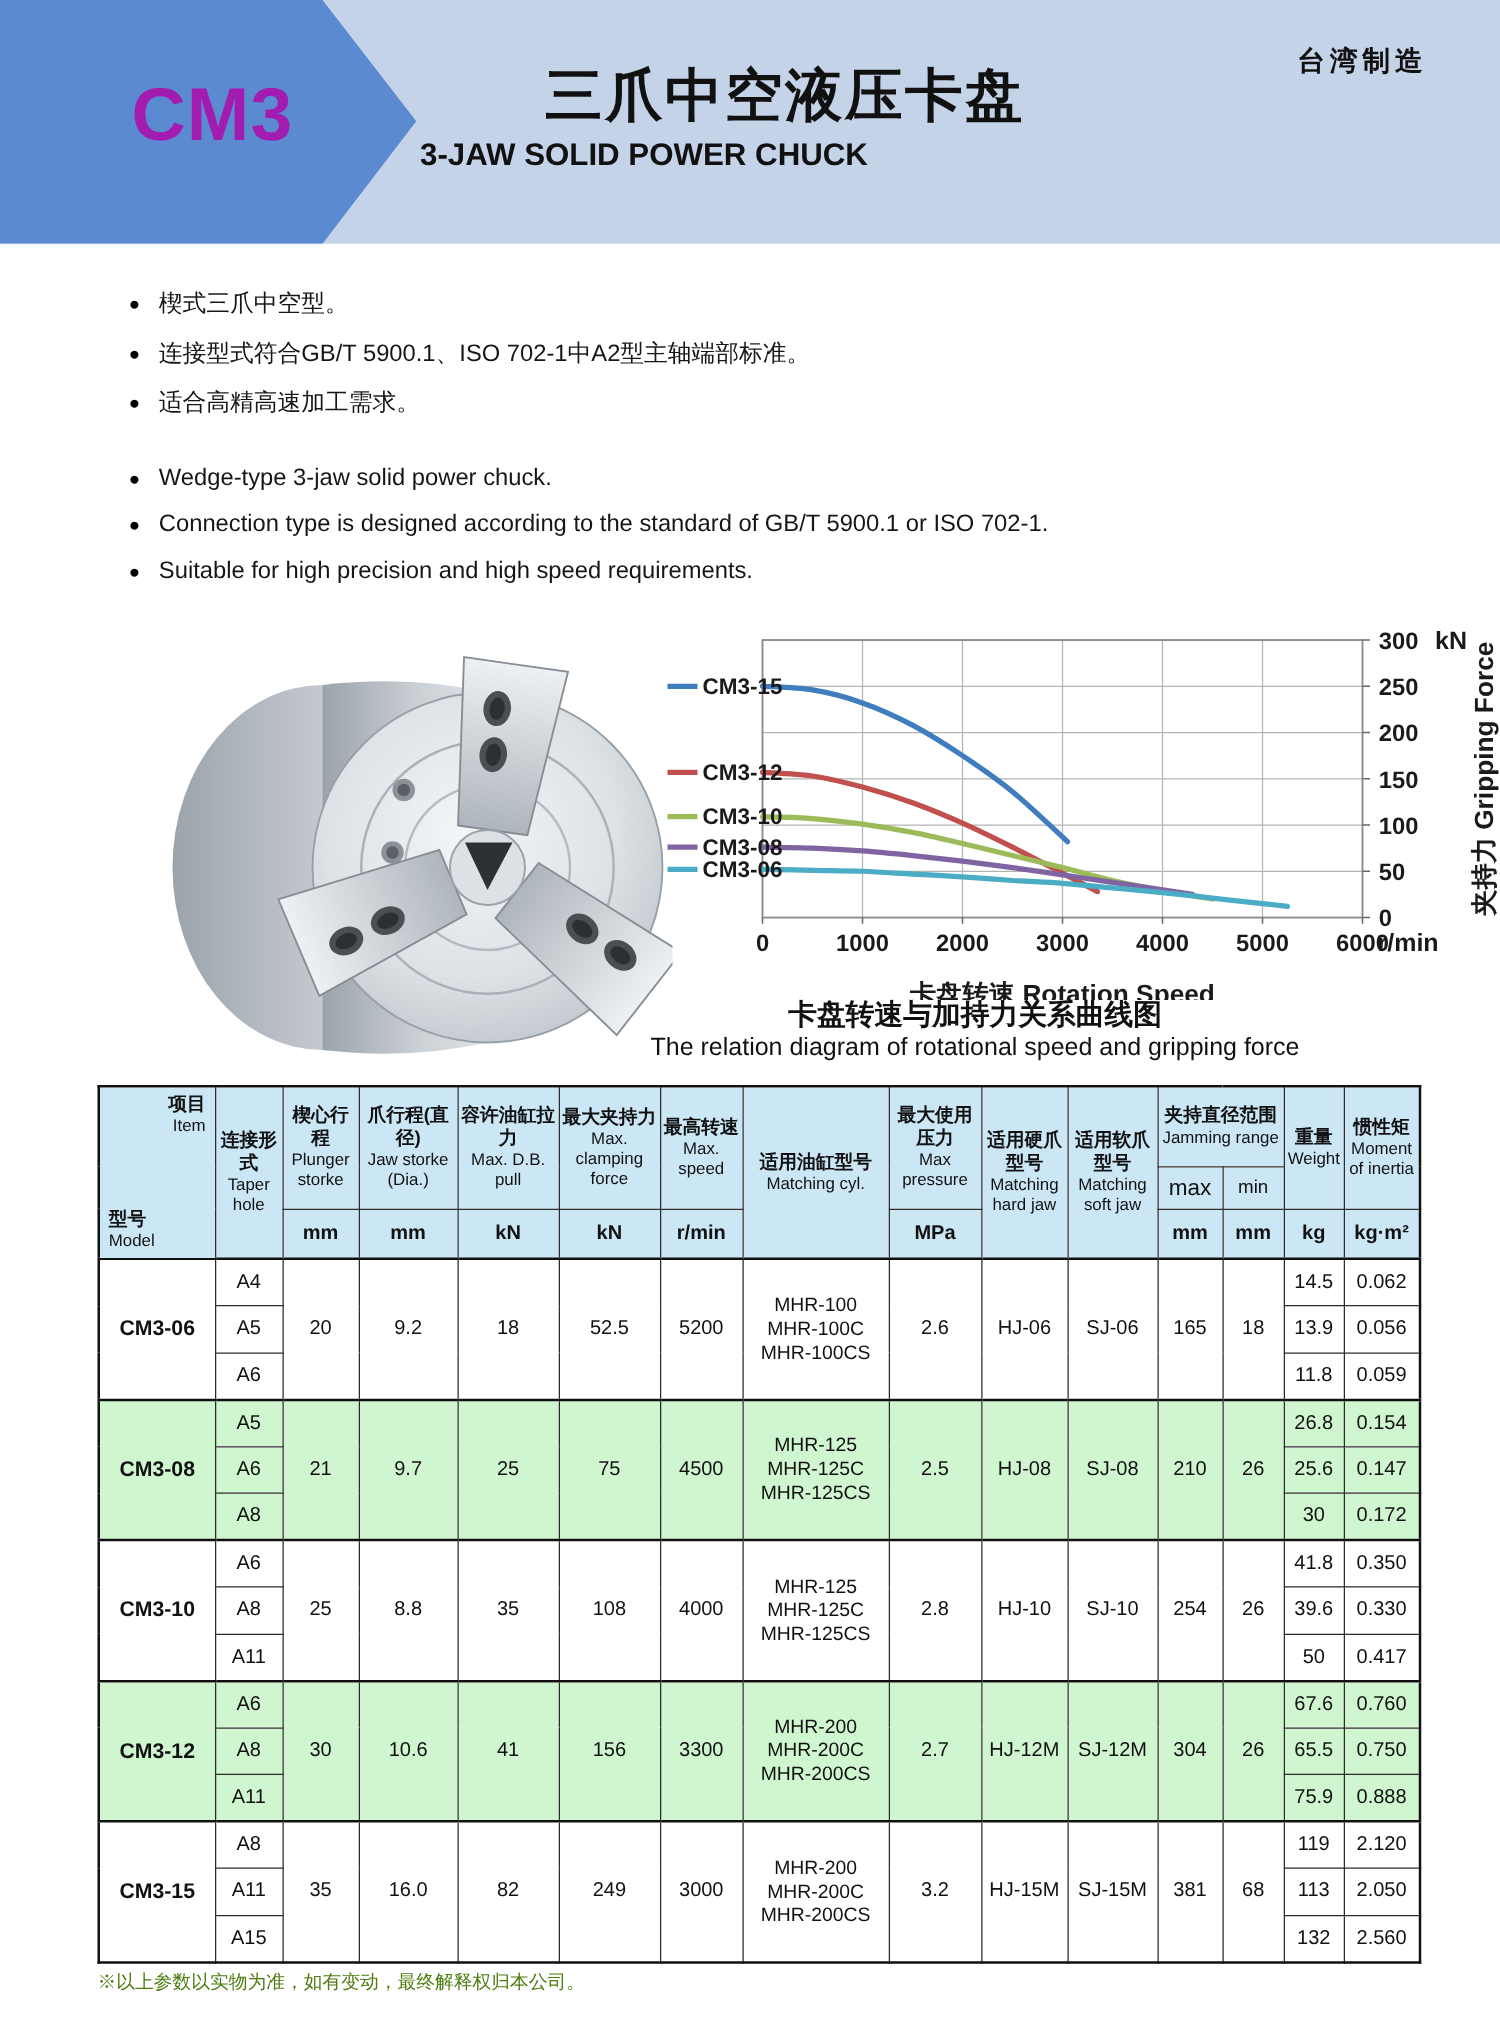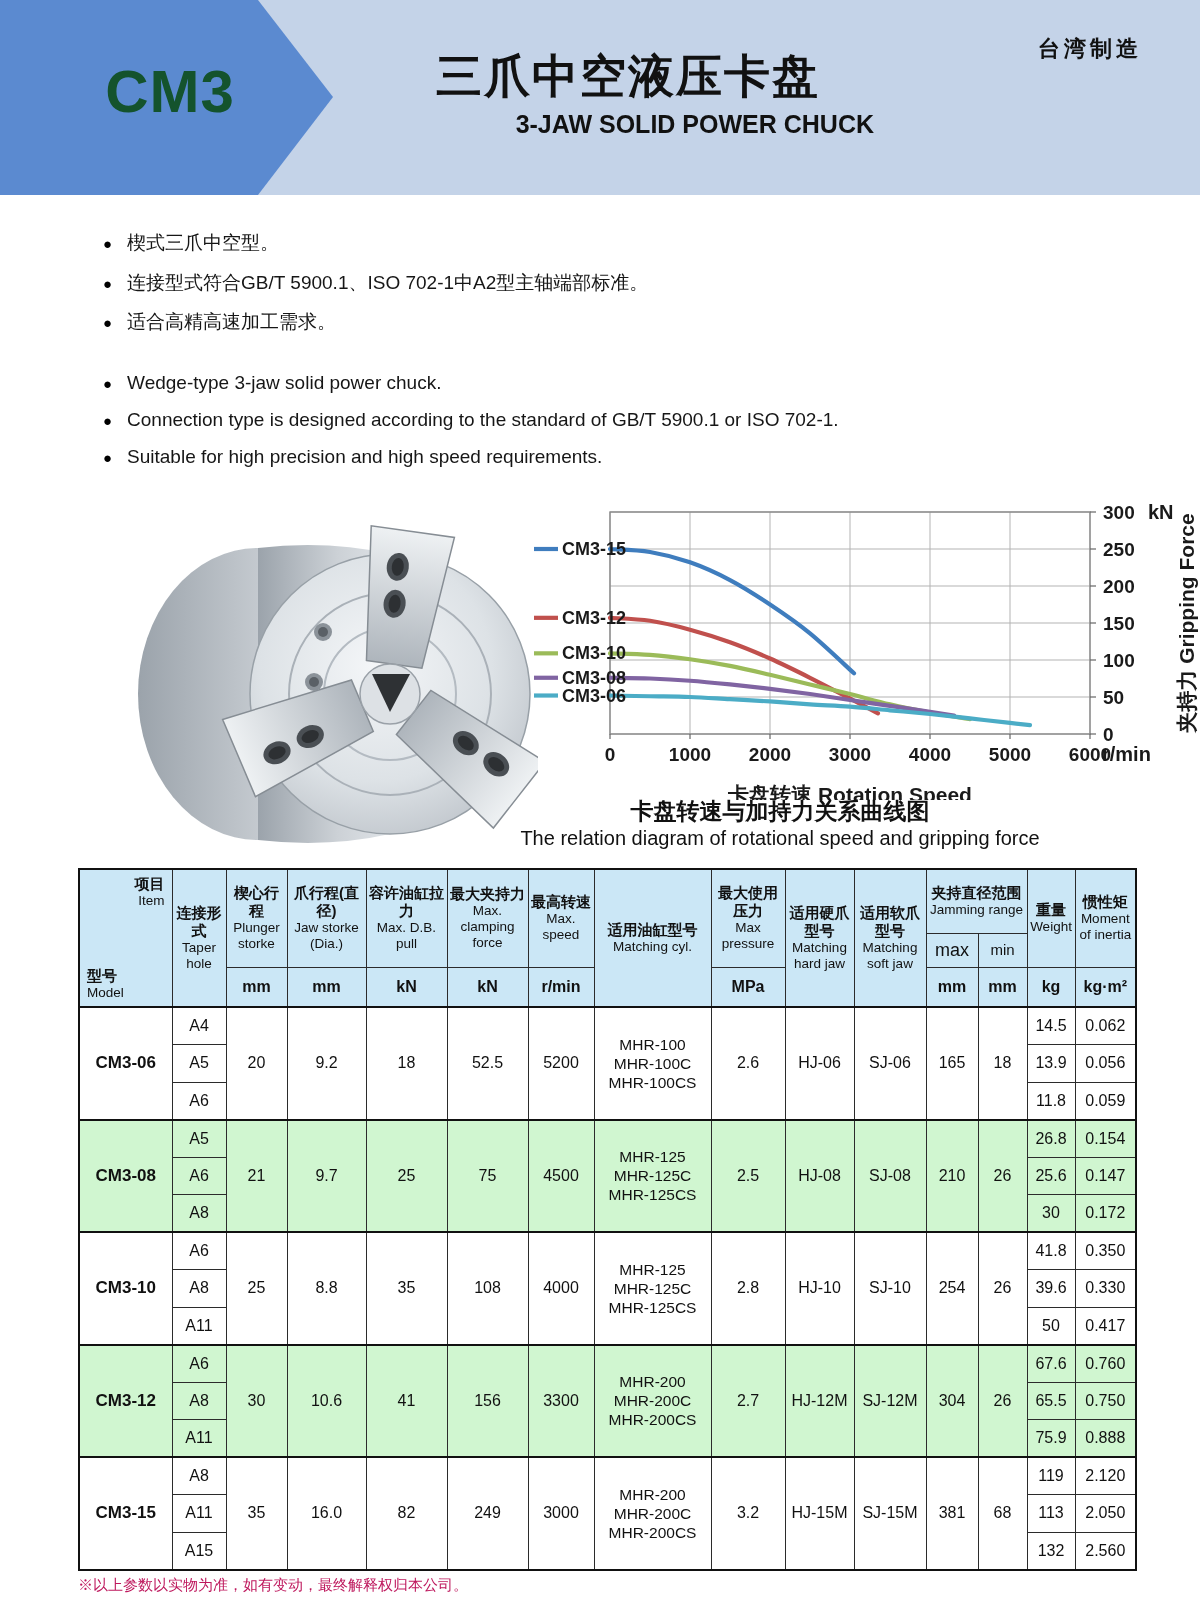--- a/index.html
+++ b/index.html
@@ -1,23 +1,23 @@
 <!DOCTYPE html>
 <html><head>
 <meta charset="utf-8">
 <style>
   html,body{margin:0;padding:0;background:#ffffff;}
   body{width:1200px;height:1618px;position:relative;font-family:"Liberation Sans",sans-serif;color:#111;overflow:hidden;}
 
   
   .band{position:absolute;left:0;top:0;width:1200px;height:195px;background:#c4d3e8;}
   .arrow-svg{position:absolute;left:0;top:0;}
-  .badge-text{position:absolute;left:70px;top:57px;width:200px;text-align:center;font-size:60px;font-weight:700;letter-spacing:1px;color:#14532d;}
+  .badge-text{position:absolute;left:70px;top:57px;width:200px;text-align:center;font-size:60px;font-weight:700;letter-spacing:1px;color:#a21caf;}
   .title-cn{position:absolute;left:348px;top:46px;width:560px;text-align:center;font-size:46px;font-weight:700;letter-spacing:2px;}
-  .title-en{position:absolute;left:314px;top:110px;width:560px;text-align:right;font-size:25px;font-weight:700;}
+  .title-en{position:absolute;left:336px;top:110px;width:560px;text-align:left;font-size:25px;font-weight:700;}
   .made-in{position:absolute;right:58px;top:34px;font-size:22px;letter-spacing:4px;font-weight:600;}
 
   
   .feat{position:absolute;left:103px;display:flex;align-items:center;font-size:19px;color:#161616;}
   .feat .dot{font-size:15px;margin-right:15px;color:#000;}
 
   
   .photo{position:absolute;left:118px;top:522px;width:420px;height:345px;}
 
   
@@ -44,21 +44,21 @@
   .spec tbody tr{height:37.5px;}
   .spec tbody td{font-size:16px;}
   .spec td.model{font-weight:700;font-size:17px;}
   .spec td.pre{white-space:pre-line;line-height:19px;font-size:15.5px;}
   .spec tr.blk td{border-top:2.5px solid #111;}
   .spec tr.g td{background:#d0f6d0;}
   .spec .unit{font-size:16px;font-weight:600;}
   .corner{position:relative;background-color:#cbe7f6;background-image:linear-gradient(to bottom right,rgba(0,0,0,0) calc(50% - 1px),#2b2b2b calc(50% - 1px),#2b2b2b calc(50% + 1px),rgba(0,0,0,0) calc(50% + 1px));}
   .corner .tr{position:absolute;top:5px;right:7px;text-align:right;}
   .corner .bl{position:absolute;bottom:5px;left:7px;text-align:left;}
-  .footnote{position:absolute;left:78px;top:1576px;font-size:15px;color:#be185d;}
+  .footnote{position:absolute;left:78px;top:1576px;font-size:15px;color:#4d7c0f;}
 </style>
 </head>
 <body>
 
 <div class="band">
   <svg class="arrow-svg" width="340" height="195">
     <polygon points="0,0 258,0 333,97 258,195 0,195" fill="#5b8ad0"></polygon>
   </svg>
   <div class="badge-text">CM3</div>
   <div class="title-cn">三爪中空液压卡盘</div>

